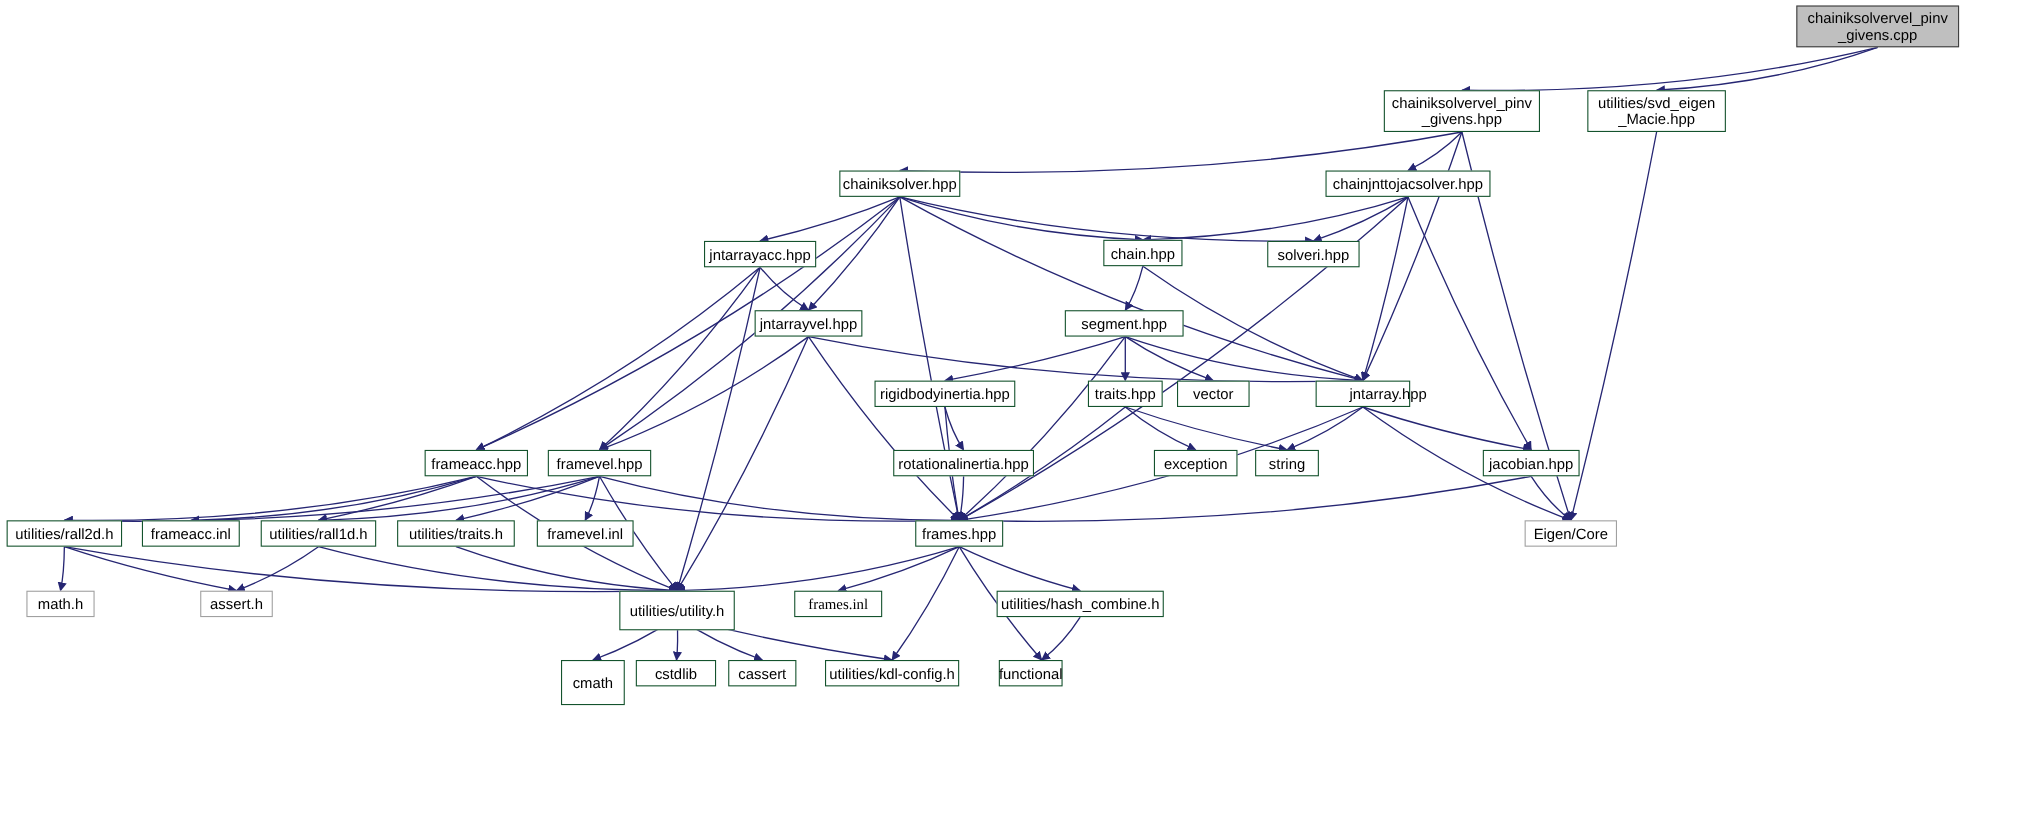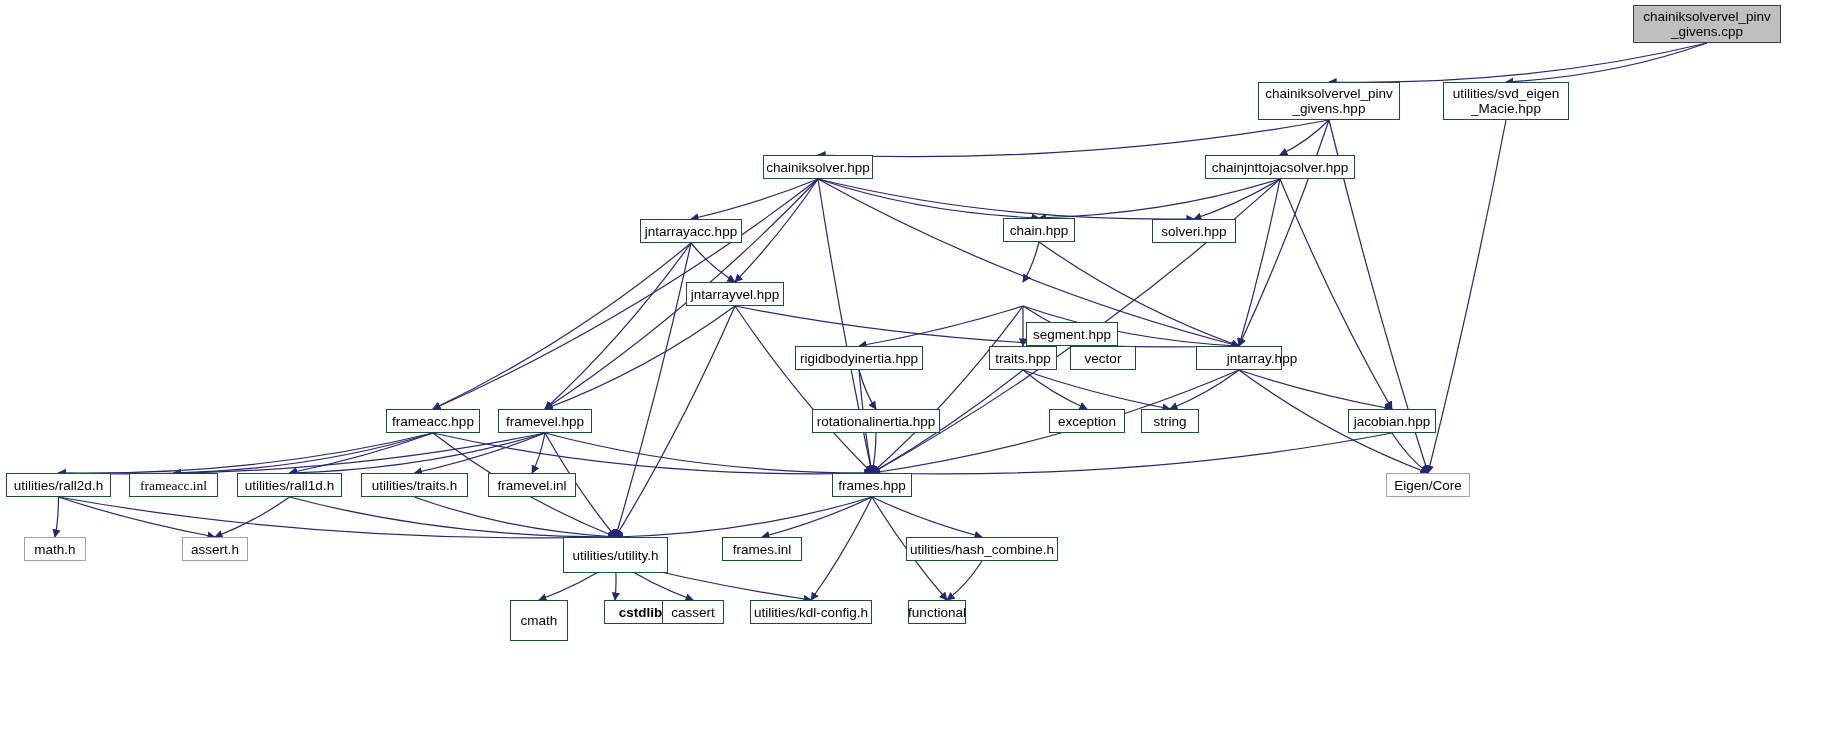--- a/index.html
+++ b/index.html
@@ -104,42 +104,42 @@
       <div class="node" style="left: 1258px; top: 82px; width: 142px; height: 38px;">chainiksolvervel_pinv
 _givens.hpp</div>
       <div class="node" style="left: 1443px; top: 82px; width: 126px; height: 38px;">utilities/svd_eigen
 _Macie.hpp</div>
       <div class="node" style="left: 763px; top: 155px; width: 110px; height: 24px;">chainiksolver.hpp</div>
       <div class="node" style="left: 1205px; top: 155px; width: 150px; height: 24px;">chainjnttojacsolver.hpp</div>
       <div class="node" style="left: 640px; top: 219px; width: 102px; height: 24px;">jntarrayacc.hpp</div>
       <div class="node" style="left: 1003px; top: 218px; width: 72px; height: 24px;">chain.hpp</div>
       <div class="node" style="left: 1152px; top: 219px; width: 84px; height: 24px;">solveri.hpp</div>
       <div class="node" style="left: 686px; top: 282px; width: 98px; height: 24px;">jntarrayvel.hpp</div>
-      <div class="node" style="left: 1026px; top: 282px; width: 92px; height: 24px; margin-top: 40px;">segment.hpp</div>
+      <div class="node" style="left: 968px; top: 282px; width: 108px; height: 24px;">segment.hpp</div>
       <div class="node" style="left: 795px; top: 346px; width: 128px; height: 24px;">rigidbodyinertia.hpp</div>
       <div class="node" style="left: 989px; top: 346px; width: 68px; height: 24px;">traits.hpp</div>
       <div class="node" style="left: 1070px; top: 346px; width: 66px; height: 24px;">vector</div>
       <div class="node" style="left: 1196px; top: 346px; width: 86px; height: 24px; padding-left: 46px;">jntarray.hpp</div>
       <div class="node" style="left: 812px; top: 409px; width: 128px; height: 24px;">rotationalinertia.hpp</div>
       <div class="node" style="left: 1049px; top: 409px; width: 76px; height: 24px;">exception</div>
       <div class="node" style="left: 1141px; top: 409px; width: 58px; height: 24px;">string</div>
       <div class="node" style="left: 1348px; top: 409px; width: 88px; height: 24px;">jacobian.hpp</div>
       <div class="node" style="left: 386px; top: 409px; width: 94px; height: 24px;">frameacc.hpp</div>
       <div class="node" style="left: 498px; top: 409px; width: 94px; height: 24px;">framevel.hpp</div>
       <div class="node" style="left: 6px; top: 473px; width: 105px; height: 24px;">utilities/rall2d.h</div>
-      <div class="node" style="left: 129px; top: 473px; width: 89px; height: 24px; font-family: Liberation Serif, serif;">frameacc.inl</div>
+      <div class="node" style="left: 129px; top: 473px; width: 89px; height: 24px;">frameacc.inl</div>
       <div class="node" style="left: 237px; top: 473px; width: 105px; height: 24px;">utilities/rall1d.h</div>
       <div class="node" style="left: 361px; top: 473px; width: 107px; height: 24px;">utilities/traits.h</div>
       <div class="node" style="left: 488px; top: 473px; width: 88px; height: 24px;">framevel.inl</div>
       <div class="node" style="left: 832px; top: 473px; width: 80px; height: 24px;">frames.hpp</div>
       <div class="node ext" style="left: 1386px; top: 473px; width: 84px; height: 24px;">Eigen/Core</div>
       <div class="node ext" style="left: 24px; top: 537px; width: 62px; height: 24px;">math.h</div>
       <div class="node ext" style="left: 182px; top: 537px; width: 66px; height: 24px;">assert.h</div>
       <div class="node" style="left: 563px; top: 537px; width: 105px; height: 36px;">utilities/utility.h</div>
-      <div class="node" style="left: 722px; top: 537px; width: 80px; height: 24px;">frames.inl</div>
+      <div class="node" style="left: 722px; top: 537px; width: 80px; height: 24px; font-family: Liberation Serif, serif;">frames.inl</div>
       <div class="node" style="left: 906px; top: 537px; width: 152px; height: 24px;">utilities/hash_combine.h</div>
       <div class="node" style="left: 510px; top: 600px; width: 58px; height: 41px;">cmath</div>
-      <div class="node" style="left: 604px; top: 600px; width: 73px; height: 24px; font-weight: bold;">cstdlib</div>
+      <div class="node" style="left: 578px; top: 600px; width: 73px; height: 24px;">cstdlib</div>
       <div class="node" style="left: 662px; top: 600px; width: 62px; height: 24px;">cassert</div>
       <div class="node" style="left: 750px; top: 600px; width: 122px; height: 24px;">utilities/kdl-config.h</div>
       <div class="node" style="left: 908px; top: 600px; width: 58px; height: 24px;">functional</div>
     </div>
 </div>
 
 </body></html>

